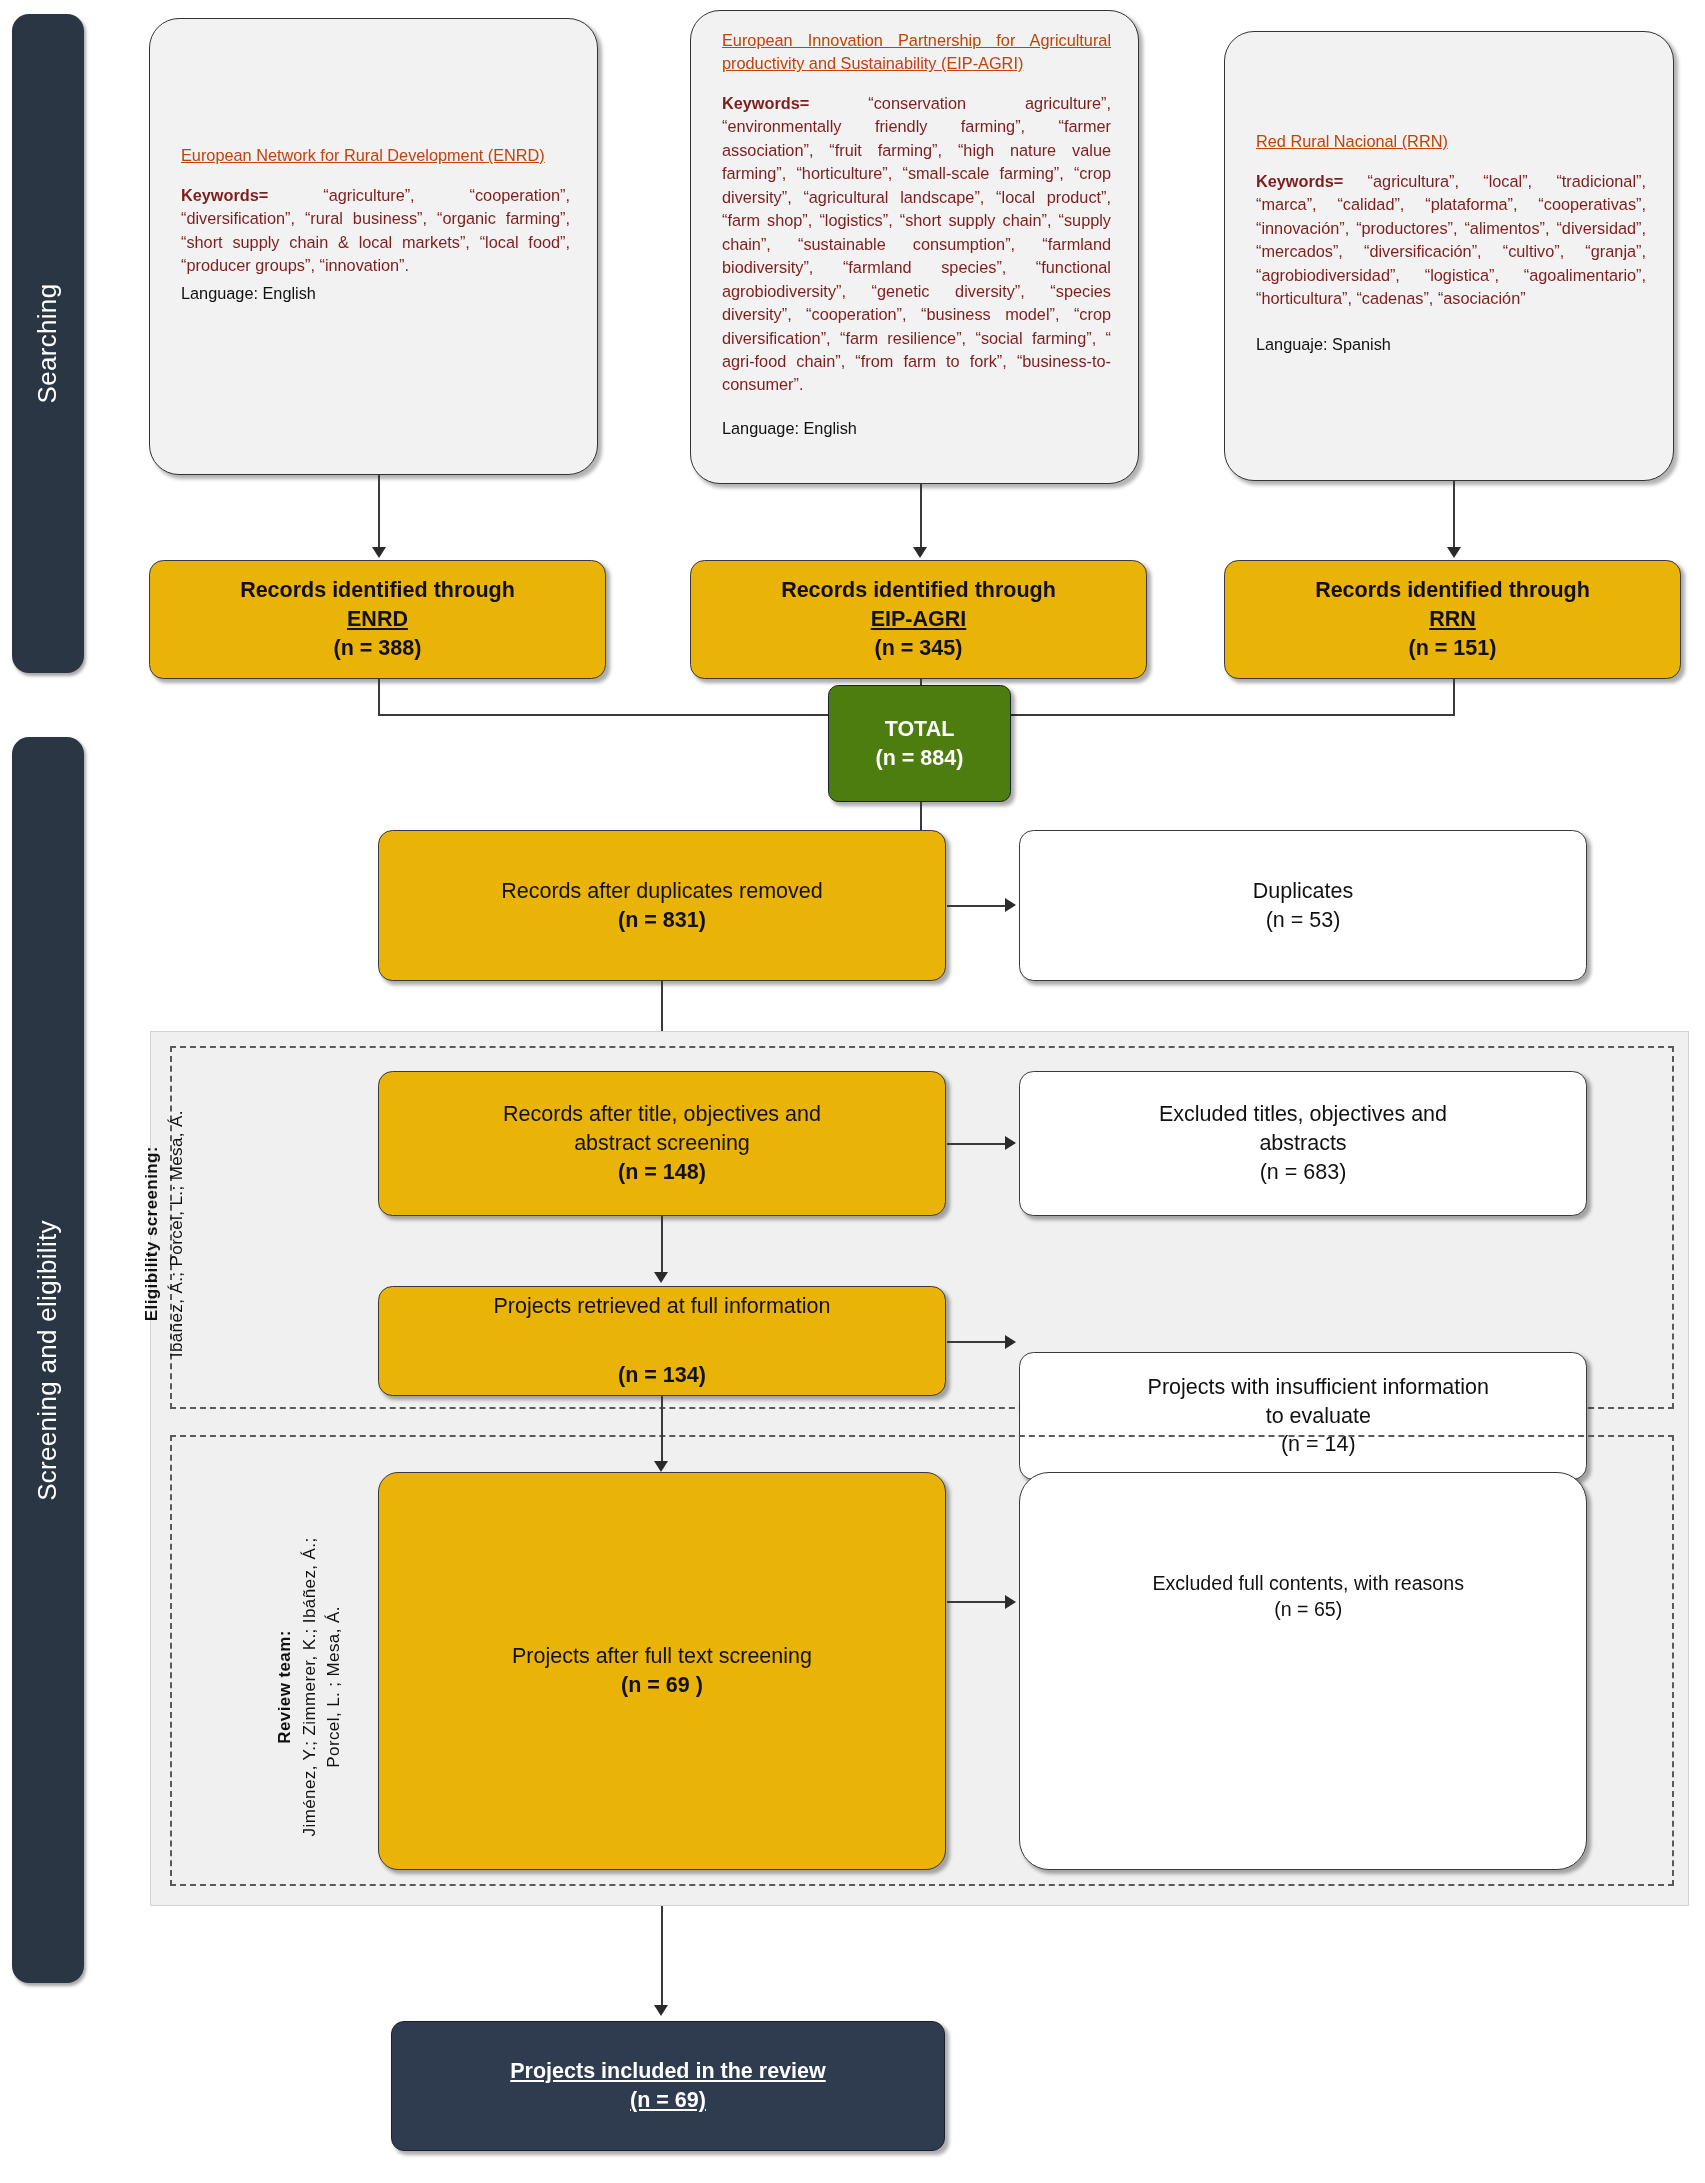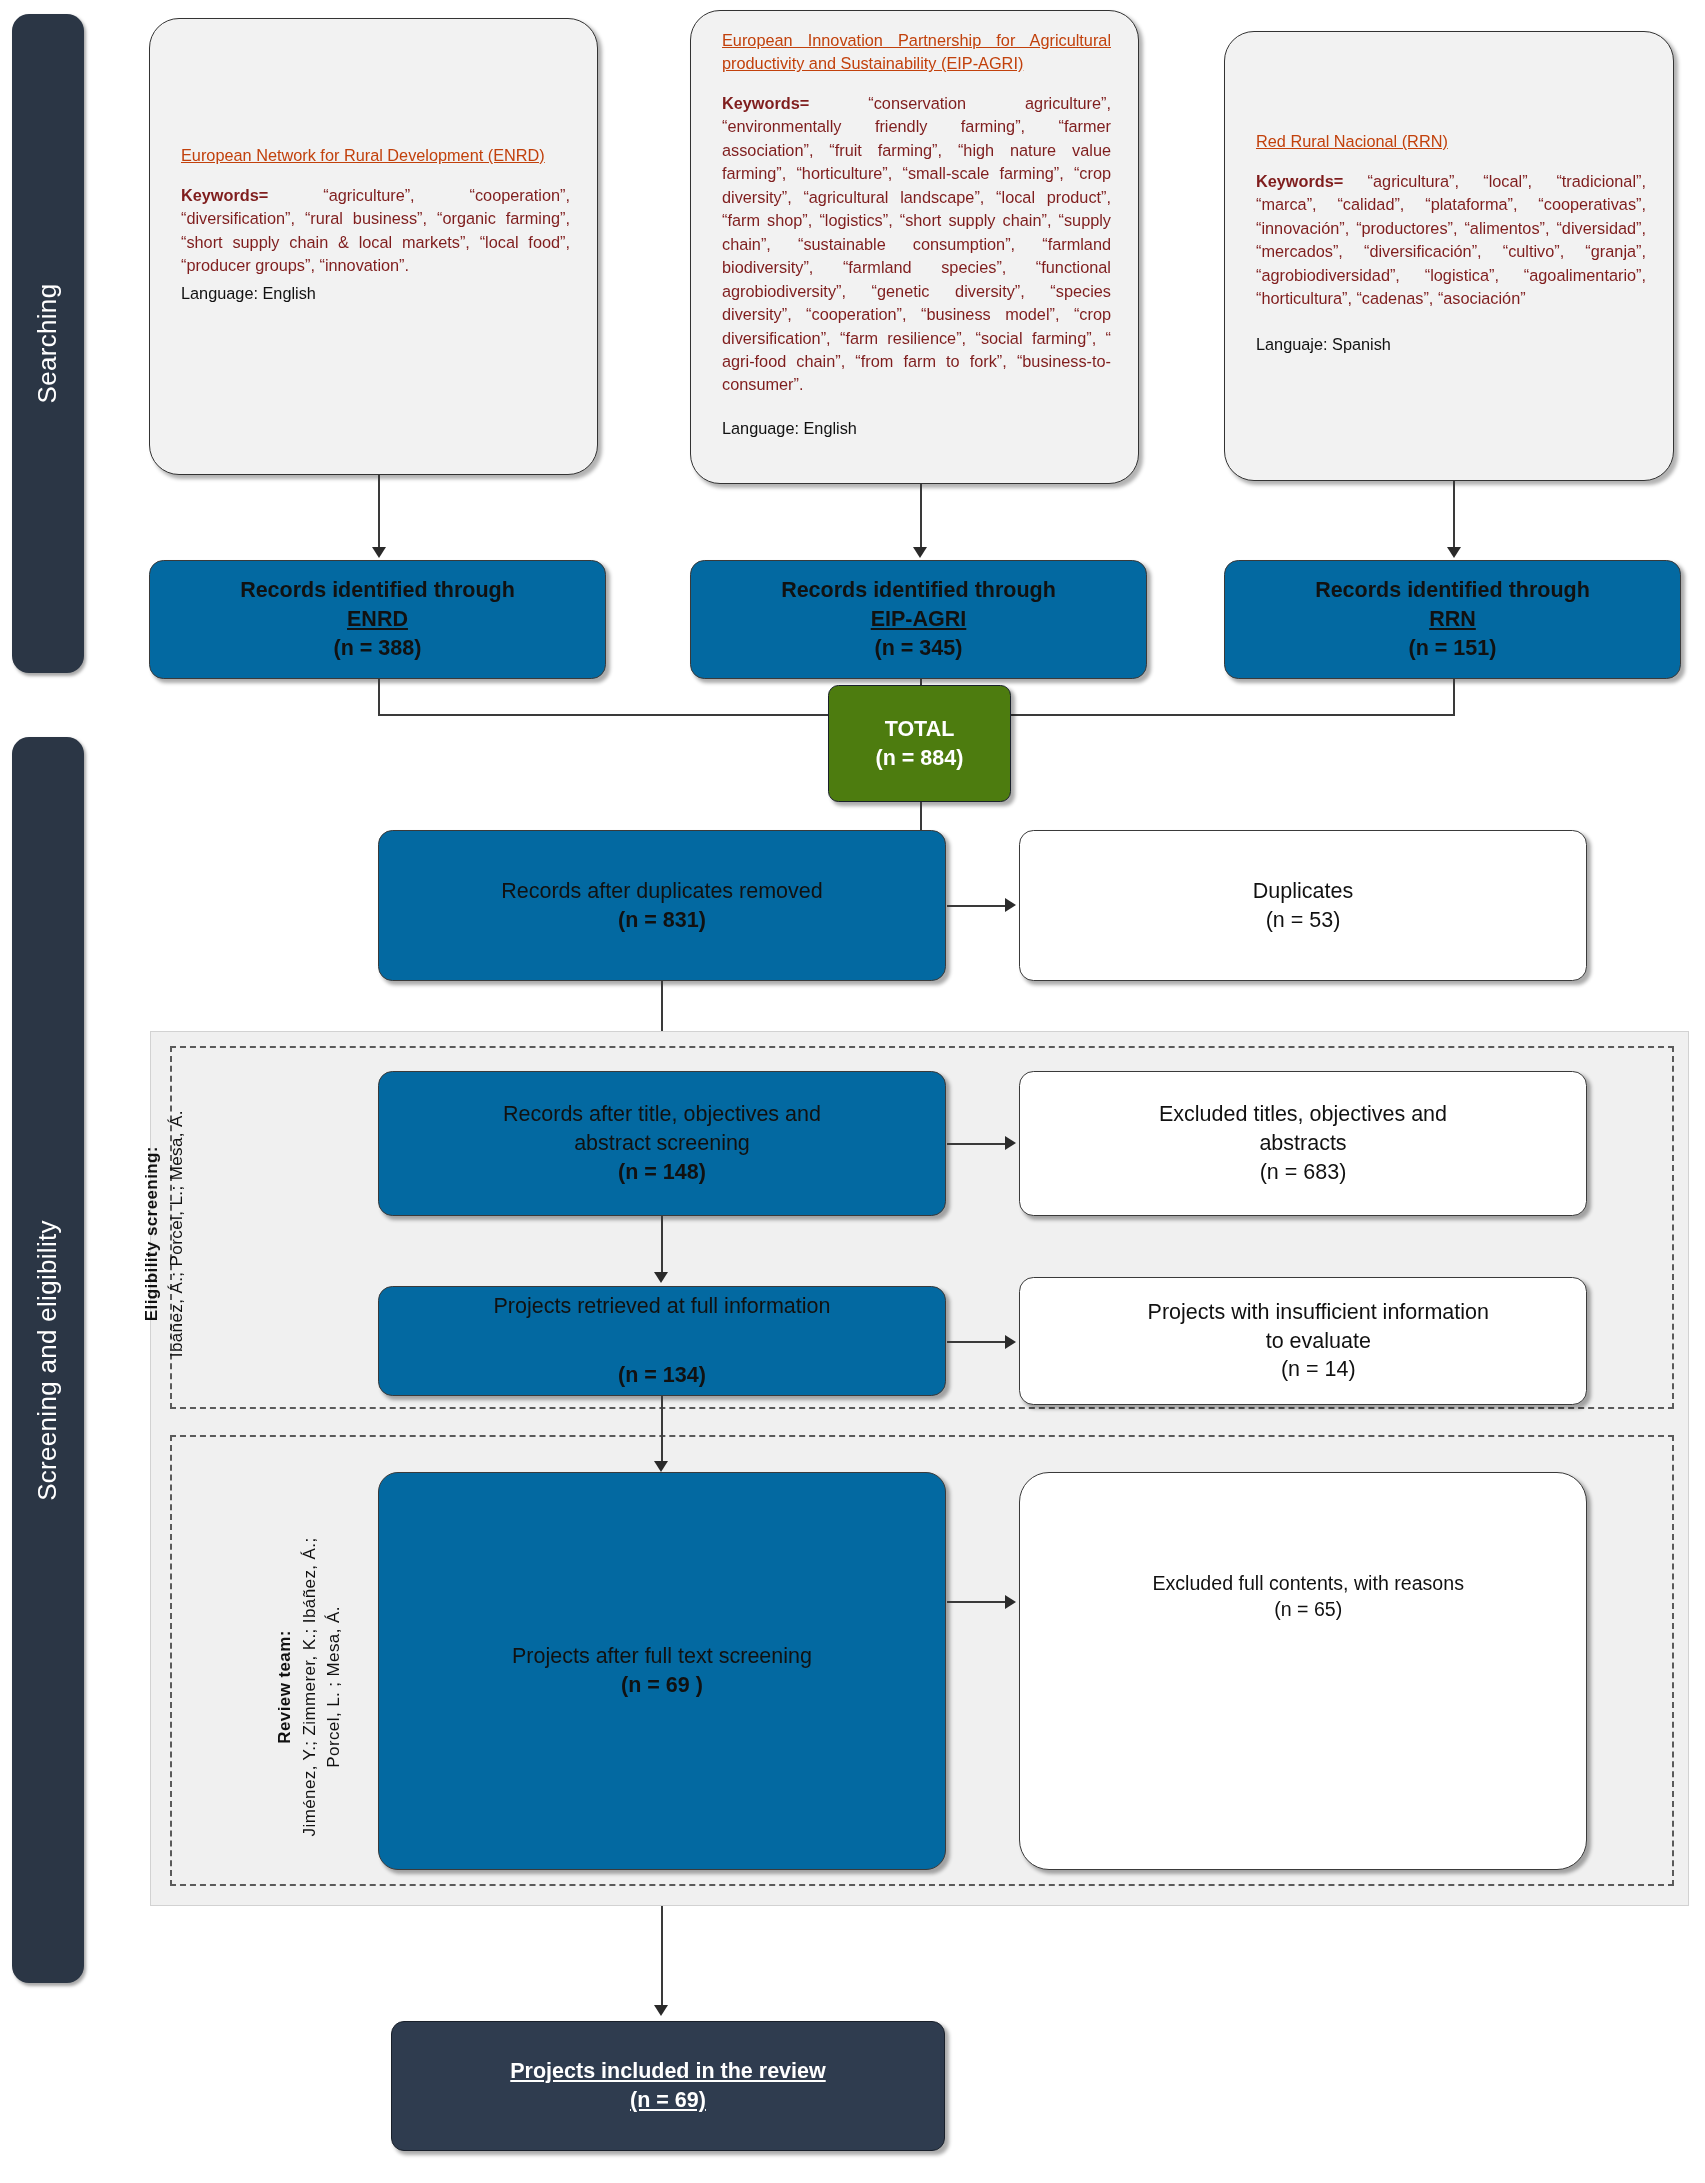--- a/index.html
+++ b/index.html
@@ -55,21 +55,21 @@
   .pbox {
     position:absolute;
     border:1.6px solid #3a3a3a;
     border-radius:14.4px;
     box-shadow:3.3px 3.9px 3.9px rgba(0,0,0,0.33);
     display:flex; flex-direction:column;
     align-items:center; justify-content:center;
     text-align:center;
     padding:6.5px 14.4px;
   }
-  .pbox.fill   { background:#0369a1;text-align:center; }
+  .pbox.fill   { background:#eab308;text-align:center; }
   .pbox.white  { background:#ffffff; }
   .pbox.navy   { background:#2f3c4f; border-color:#19202b; }
 
   .pbox .ln  { font-size:21.5px; line-height:1.34; color:#111; }
   .pbox .ln.b { font-weight:bold; }
   .pbox.navy .ln { color:#ffffff; font-weight:bold; }
   .pbox .ul { text-decoration:underline; }
 
   
   .total-box {
@@ -260,21 +260,21 @@
 <div class="arrow-d" style="left:654px; top:1272px;"></div>
 
 <div class="pbox fill" style="left:378px; top:1286px; width:568px; height:110px;gap:40px;">
   <div class="ln">Projects retrieved at full information</div>
   <div class="ln b">(n =  134)</div>
 </div>
 
 <div class="hline" style="left:947px; top:1341px; width:59px;"></div>
 <div class="arrow-r" style="left:1005px; top:1335px;"></div>
 
-<div class="pbox white" style="left:1019px; top:1277px; width:568px; height:128px;padding-left:45px;">
+<div class="pbox white" style="left:1019px; top:1352px; width:568px; height:128px;padding-left:45px;">
   <div class="ln">Projects with insufficient information</div>
   <div class="ln">to evaluate</div>
   <div class="ln">(n = 14)</div>
 </div>
 
 <div class="dashgroup" style="left:170px; top:1435px; width:1504px; height:451px;"></div>
 <div class="rotlabel" style="left:88px; top:1650px; width:444px;">
   <div><b>Review team:</b></div>
   <div>Jiménez, Y.; Zimmerer, K.; Ibáñez, Á.;</div>
   <div>Porcel, L. ; Mesa, Á.</div>

